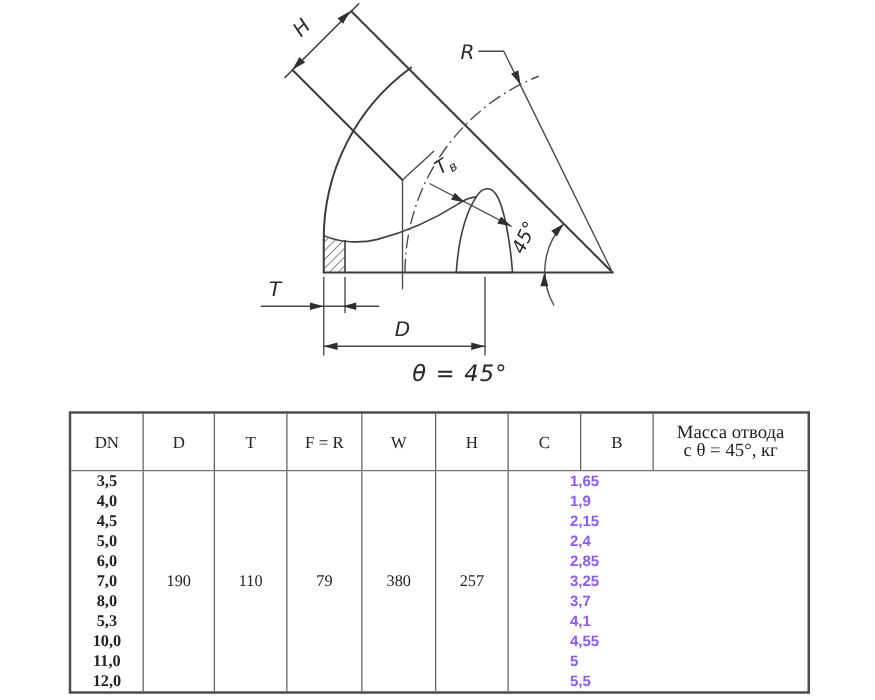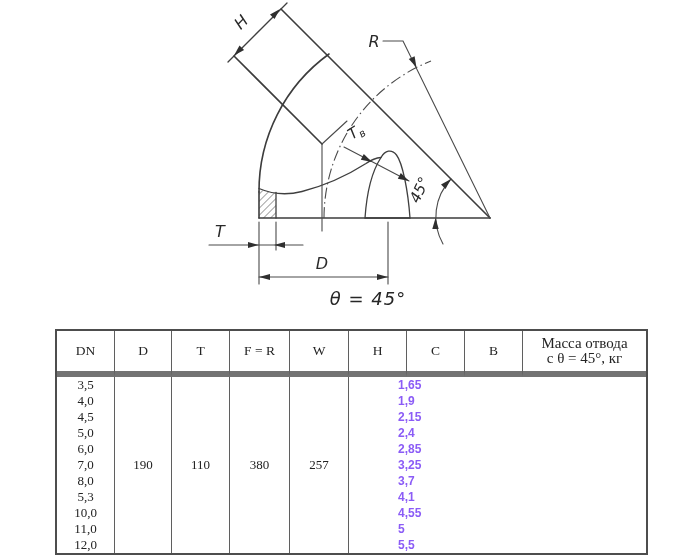--- a/index.html
+++ b/index.html
@@ -15,25 +15,25 @@
     box-sizing:border-box;border:2px solid #4d4d4d;background:#fff;
     display:grid;
     grid-template-columns:58px 57px 58px 60px 59px 58px 58px 58px 1fr;
     grid-template-rows:46px 176px;
   }
   .hcell,.bcell{
     box-sizing:border-box;border-right:1px solid #5f5f5f;
     display:flex;align-items:center;justify-content:center;
     text-align:center;
   }
-  .hcell{border-bottom:6px solid #737373;font-size:13.5px;color:#242424;}
+  .hcell{border-bottom:1px solid #737373;font-size:13.5px;color:#242424;}
   .hcell.last,.bcell.last{border-right:none;}
   .hcell.mass{flex-direction:column;font-size:15px;line-height:15px;}
   .bcell{font-size:13px;color:#222;}
-  .bcell .stack{display:flex;flex-direction:column;justify-content:center;}
+  .bcell .stack{display:flex;flex-direction:column;justify-content:center;font-weight:bold;}
   .bcell .stack div{line-height:16px;}
   .bcell.mass{justify-content:flex-start;padding-left:49px;
     font-family:"Liberation Sans", sans-serif;font-weight:bold;
     font-size:12px;color:#8b5cf6;}
   .bcell.mass .stack div{line-height:16px;text-align:left;}
 
   
   .ln  {stroke:#3c3c3c;stroke-width:1.6;fill:none;stroke-linecap:round;}
   .ln2 {stroke:#3f3f3f;stroke-width:1.3;fill:none;stroke-linecap:round;}
   .thin{stroke:#4a4a4a;stroke-width:1.1;fill:none;stroke-linecap:round;}
@@ -143,20 +143,21 @@
       <div>7,0</div>
       <div>8,0</div>
       <div>5,3</div>
       <div>10,0</div>
       <div>11,0</div>
       <div>12,0</div>
     </div>
   </div>
   <div class="bcell">190</div>
   <div class="bcell">110</div>
+  <div class="bcell">79</div>
   <div class="bcell">380</div>
   <div class="bcell">257</div>
   <div class="bcell mass last">
     <div class="stack">
       <div>1,65</div>
       <div>1,9</div>
       <div>2,15</div>
       <div>2,4</div>
       <div>2,85</div>
       <div>3,25</div>

